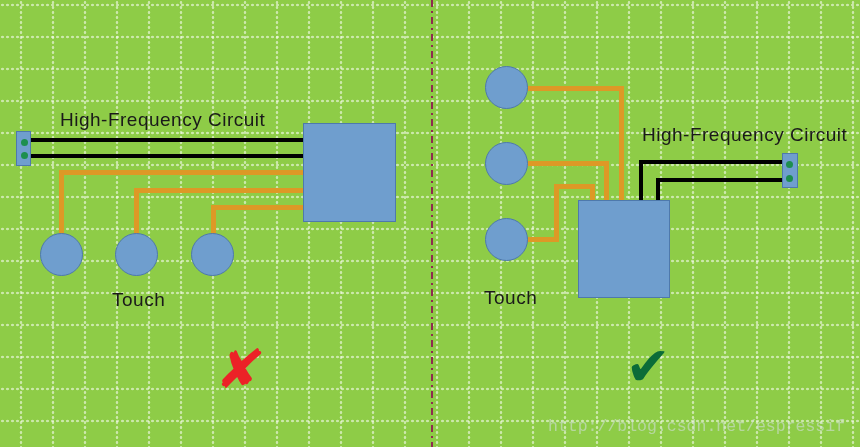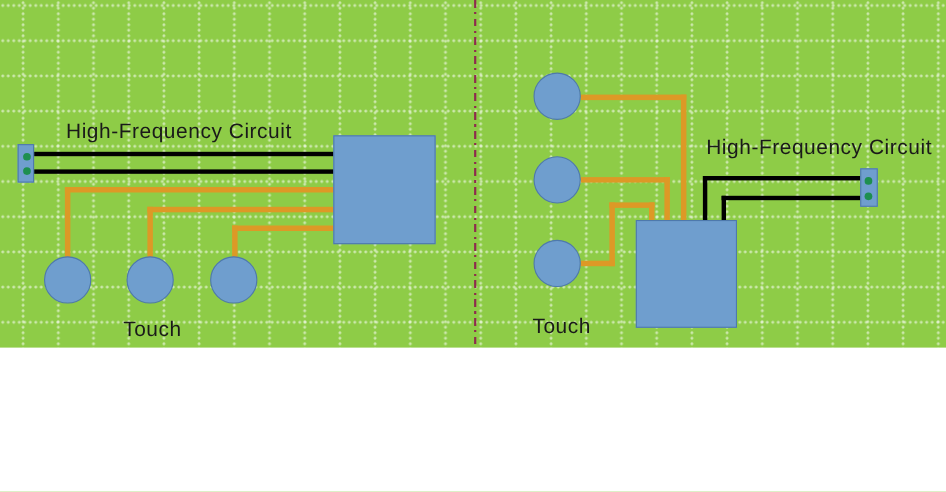--- a/index.html
+++ b/index.html
@@ -12,21 +12,21 @@
     --divider-maroon:#8E2B4E;
     --cross-red:#EC2227;
     --check-green:#0B6C38;
     --label-text:#1A1A1A;
     --watermark-text:rgba(215,224,230,0.55);
   }
   html,body{margin:0;padding:0;}
   body{font-family:"Liberation Sans",sans-serif;}
   .canvas{
     position:relative;
-    width:860px;height:316px;
+    width:860px;height:447px;
     overflow:hidden;
     background-color:var(--canvas-bg);
     background-image:
       radial-gradient(circle, rgba(255,255,255,.55) 1.05px, rgba(255,255,255,0) 1.6px),
       radial-gradient(circle, rgba(255,255,255,.55) 1.05px, rgba(255,255,255,0) 1.6px);
     background-size:5px 32px, 32px 5px;
     background-position:0px -11px, 5px 0px;
   }
   .seg{position:absolute;}
   .wire-black{background:var(--wire-black);}
@@ -147,14 +147,15 @@
     <div class="pad" style="left:485px;top:66px;"></div>
     <div class="pad" style="left:485px;top:142px;"></div>
     <div class="pad" style="left:485px;top:218px;"></div>
 
     <div class="label" style="left:642px;top:125px;">High-Frequency Circuit</div>
     <div class="label" style="left:484px;top:288px;">Touch</div>
 
     <div class="verdict check" style="left:608px;top:332px;">✔</div>
   </div>
 
+  <div class="watermark">http://blog.csdn.net/espressif</div>
 
 </div>
 
 </body></html>

